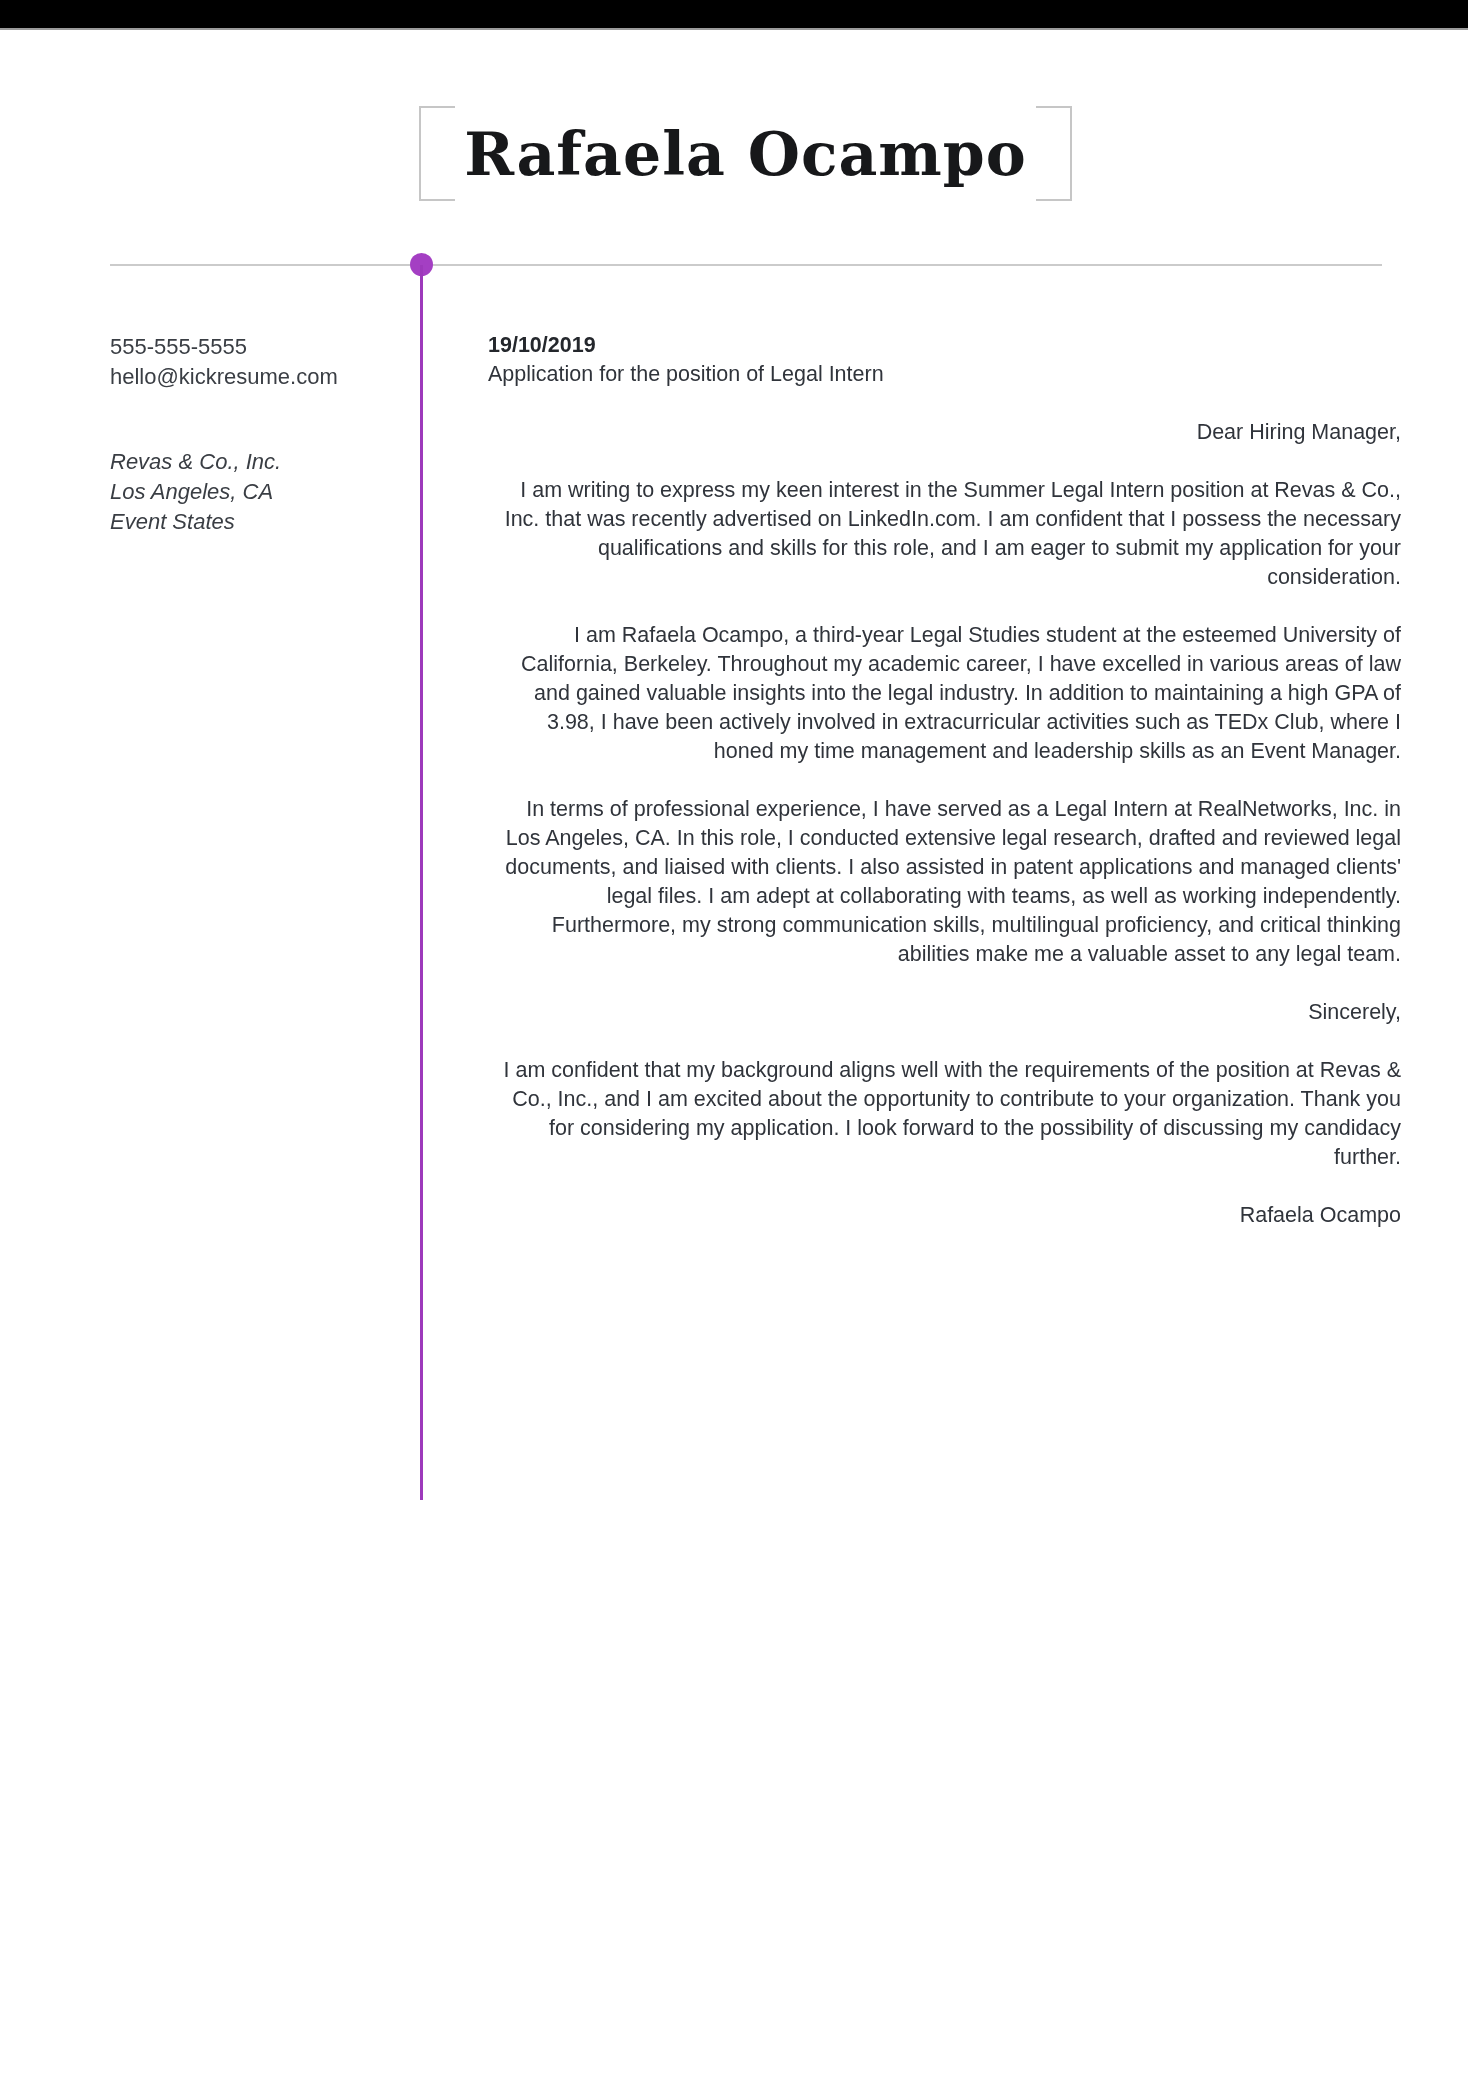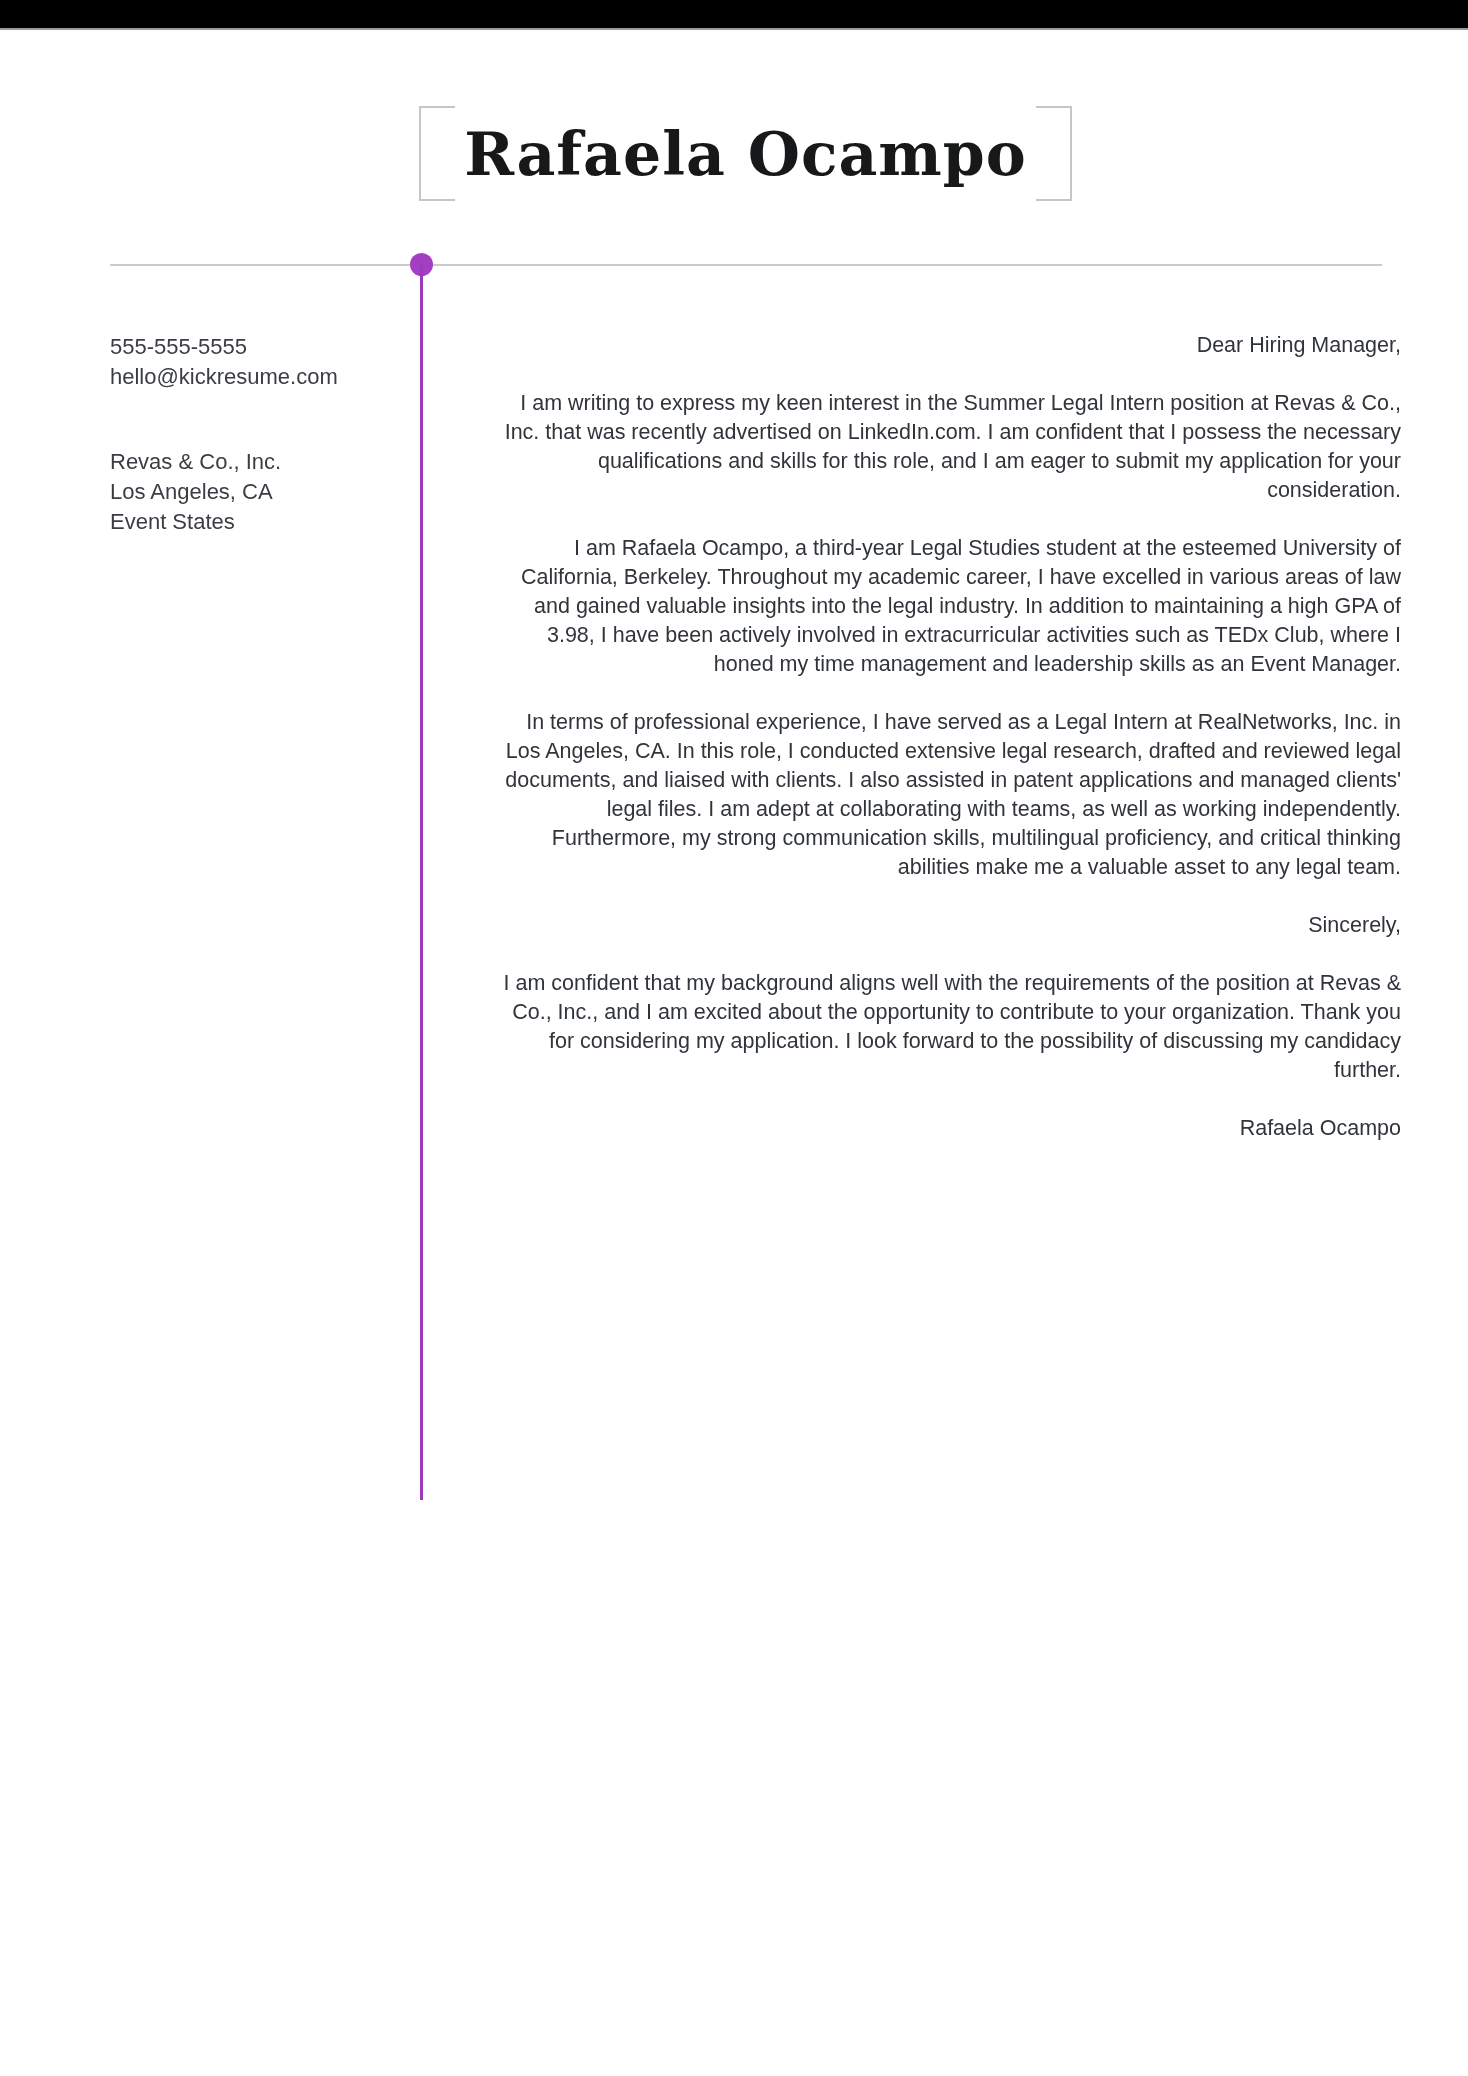--- a/index.html
+++ b/index.html
@@ -75,21 +75,21 @@
     background: #9d39bb;
   }
   .sidebar {
     position: absolute;
     left: 110px; top: 332px;
     width: 295px;
     font-size: 22px;
     line-height: 30px;
     color: #3a3e44;
   }
-  .sidebar .company-block { margin-top: 55px; }
+  .sidebar .company-block { margin-top: 55px; font-style: italic; }
   .letter {
     position: absolute;
     left: 488px; top: 331px;
     width: 913px;
     font-size: 21.5px;
     line-height: 29px;
     color: #30343b;
   }
   .letter .head-block { margin-bottom: 29px; }
   .letter .date-line { font-weight: 700; color: #24272c; }
@@ -120,20 +120,24 @@
       <div>hello@kickresume.com</div>
     </div>
     <div class="company-block">
       <div>Revas &amp; Co., Inc.</div>
       <div>Los Angeles, CA</div>
       <div>Event States</div>
     </div>
   </aside>
 
   <main class="letter">
+    <div class="head-block">
+      <div class="date-line">19/10/2019</div>
+      <div class="subject-line">Application for the position of Legal Intern</div>
+    </div>
     <p>Dear Hiring Manager,</p>
     <p>I am writing to express my keen interest in the Summer Legal Intern position at Revas &amp; Co., Inc. that was recently advertised on LinkedIn.com. I am confident that I possess the necessary qualifications and skills for this role, and I am eager to submit my application for your consideration.</p>
     <p>I am Rafaela Ocampo, a third-year Legal Studies student at the esteemed University of California, Berkeley. Throughout my academic career, I have excelled in various areas of law and gained valuable insights into the legal industry. In addition to maintaining a high GPA of 3.98, I have been actively involved in extracurricular activities such as TEDx Club, where I honed my time management and leadership skills as an Event Manager.</p>
     <p>In terms of professional experience, I have served as a Legal Intern at RealNetworks, Inc. in Los Angeles, CA. In this role, I conducted extensive legal research, drafted and reviewed legal documents, and liaised with clients. I also assisted in patent applications and managed clients' legal files. I am adept at collaborating with teams, as well as working independently. Furthermore, my strong communication skills, multilingual proficiency, and critical thinking abilities make me a valuable asset to any legal team.</p>
     <p>Sincerely,</p>
     <p>I am confident that my background aligns well with the requirements of the position at Revas &amp; Co., Inc., and I am excited about the opportunity to contribute to your organization. Thank you for considering my application. I look forward to the possibility of discussing my candidacy further.</p>
     <p>Rafaela Ocampo</p>
   </main>
 
 </div>

